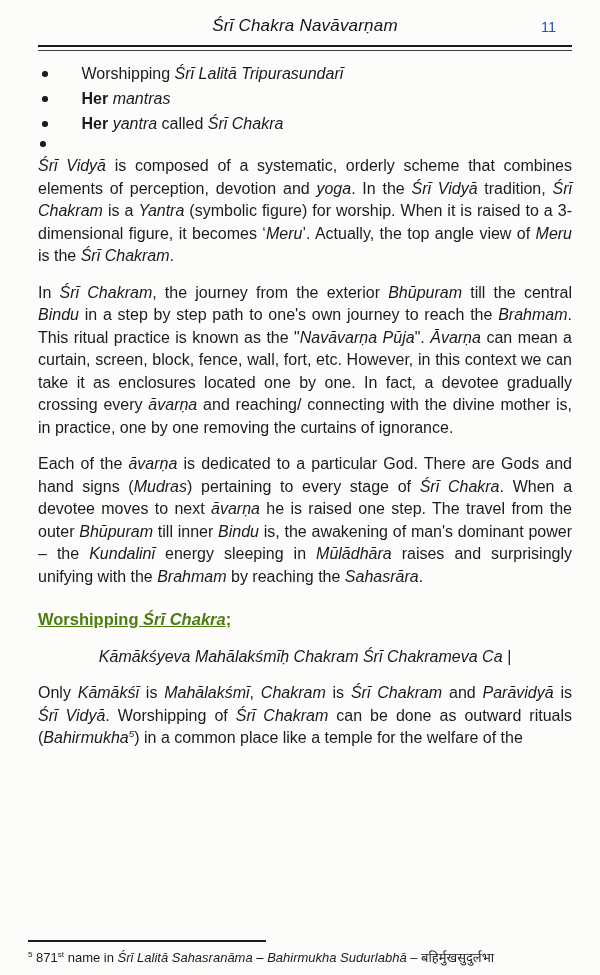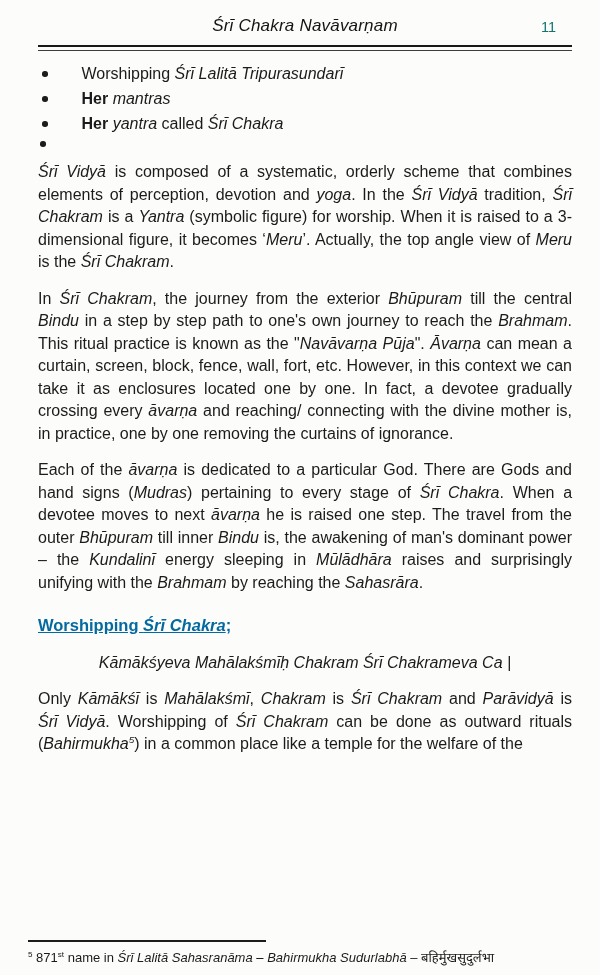--- a/index.html
+++ b/index.html
@@ -20,41 +20,41 @@
   .pageheader { position: relative; height: 24px; }
   .headtitle {
     text-align: center;
     font-style: italic;
     font-size: 17px;
     letter-spacing: .2px;
     color: #141414;
   }
   .pagenum {
     position: absolute; right: 16px; top: 3px;
-    font-size: 14.5px; font-style: normal; color: #0f766e;
+    font-size: 14.5px; font-style: normal; color: #1d4ed8;
   }
   .headrule {
     margin-top: 5px;
     height: 3px;
     border-top: 2px solid #191919;
     border-bottom: 1px solid #3d3d3d;
   }
   
   .body-par {
     margin: 0;
     font-size: 16px;
     line-height: 22.5px;
     text-align: justify;
     color: #1b1b1b;
   }
   .mt13 { margin-top: 13px; }
   .mt14 { margin-top: 14px; }
   .mt12 { margin-top: 12px; }
   .mt16 { margin-top: 16px; }
-  .mt2  { margin-top: 10px; }
+  .mt2  { margin-top: 4px; }
   
   .bullets { margin: 10px 0 0 0; }
   .li-row {
     display: flex; align-items: flex-start;
     font-size: 16px; line-height: 25px;
     min-height: 25px;
   }
   .li-row.empty { min-height: 15px; }
   .dot {
     flex: none;
@@ -63,21 +63,21 @@
     background: #1c1c1c;
     margin: 10px 34px 0 4px;
   }
   .li-row.empty .dot { margin-top: 5px; margin-left: 2px; }
   .li-text { flex: 1; }
   
   .section-heading {
     margin: 20px 0 12px 0;
     font-size: 16.5px;
     line-height: 23px;
-    color: #0369a1;
+    color: #4d7c0f;
   }
   
   .verse {
     margin: 12px 0 0 0;
     text-align: center;
     font-size: 16px;
     line-height: 27px;
   }
   
   .footer-area {

